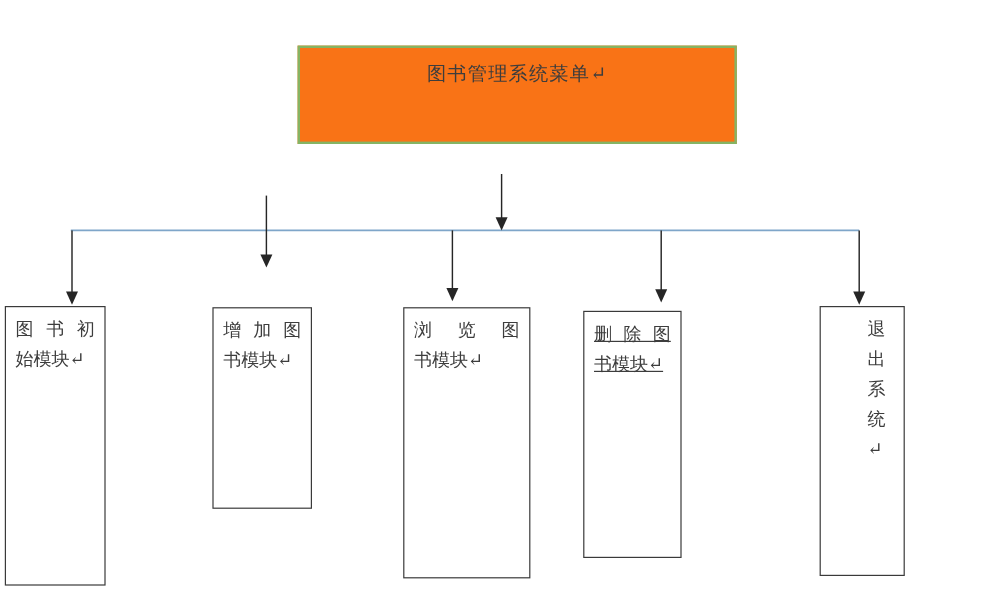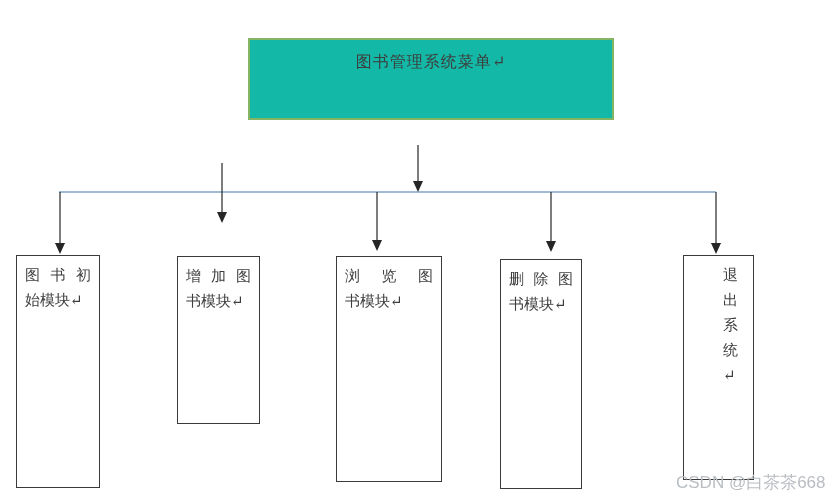--- a/index.html
+++ b/index.html
@@ -15,21 +15,21 @@
   .canvas{
     position:relative;
     width:836px;height:500px;
     background:var(--bg);
     font-family:"Liberation Serif","DejaVu Serif",serif;
     overflow:hidden;
   }
   .root-box{
     position:absolute;left:248px;top:38px;width:362px;height:78px;
     border:2px solid var(--green-border);
-    background:#14b8a6;
+    background:#f97316;
     box-sizing:content-box;
   }
   .root-label{
     display:block;
     margin-top:12px;
     text-align:center;
     font-size:16px;
     color:var(--text);
     letter-spacing:1px;
   }
@@ -50,24 +50,24 @@
     font-size:15px;
   }
   .node .ln{
     display:block;
     line-height:25px;
   }
   .node .ln1{
     text-align:justify;
     text-align-last:justify;
   }
-  .n1{left:16px;top:255px;width:84px;height:233px;}
+  .n1{left:4px;top:255px;width:84px;height:233px;}
   .n2{left:177px;top:256px;width:83px;height:168px;}
   .n3{left:336px;top:256px;width:106px;height:226px;}
-  .n4{left:500px;top:259px;width:82px;height:230px;}
+  .n4{left:486px;top:259px;width:82px;height:206px;text-decoration:underline;}
   .n5{left:683px;top:255px;width:71px;height:225px;padding-left:39px;}
   .watermark{
     position:absolute;left:676px;top:471px;
     font-family:"Liberation Sans","DejaVu Sans",sans-serif;
     font-size:17px;
     color:var(--watermark);
     white-space:nowrap;
   }
 </style>
 </head>
@@ -116,14 +116,13 @@
   </div>
   <div class="node n4">
     <span class="ln ln1">删 除 图</span>
     <span class="ln">书模块↵</span>
   </div>
   <div class="node n5">
     <span class="ln ln1">退 出</span>
     <span class="ln">系统↵</span>
   </div>
 
-  <div class="watermark">CSDN @白茶茶668</div>
 </div>
 
 </body></html>

